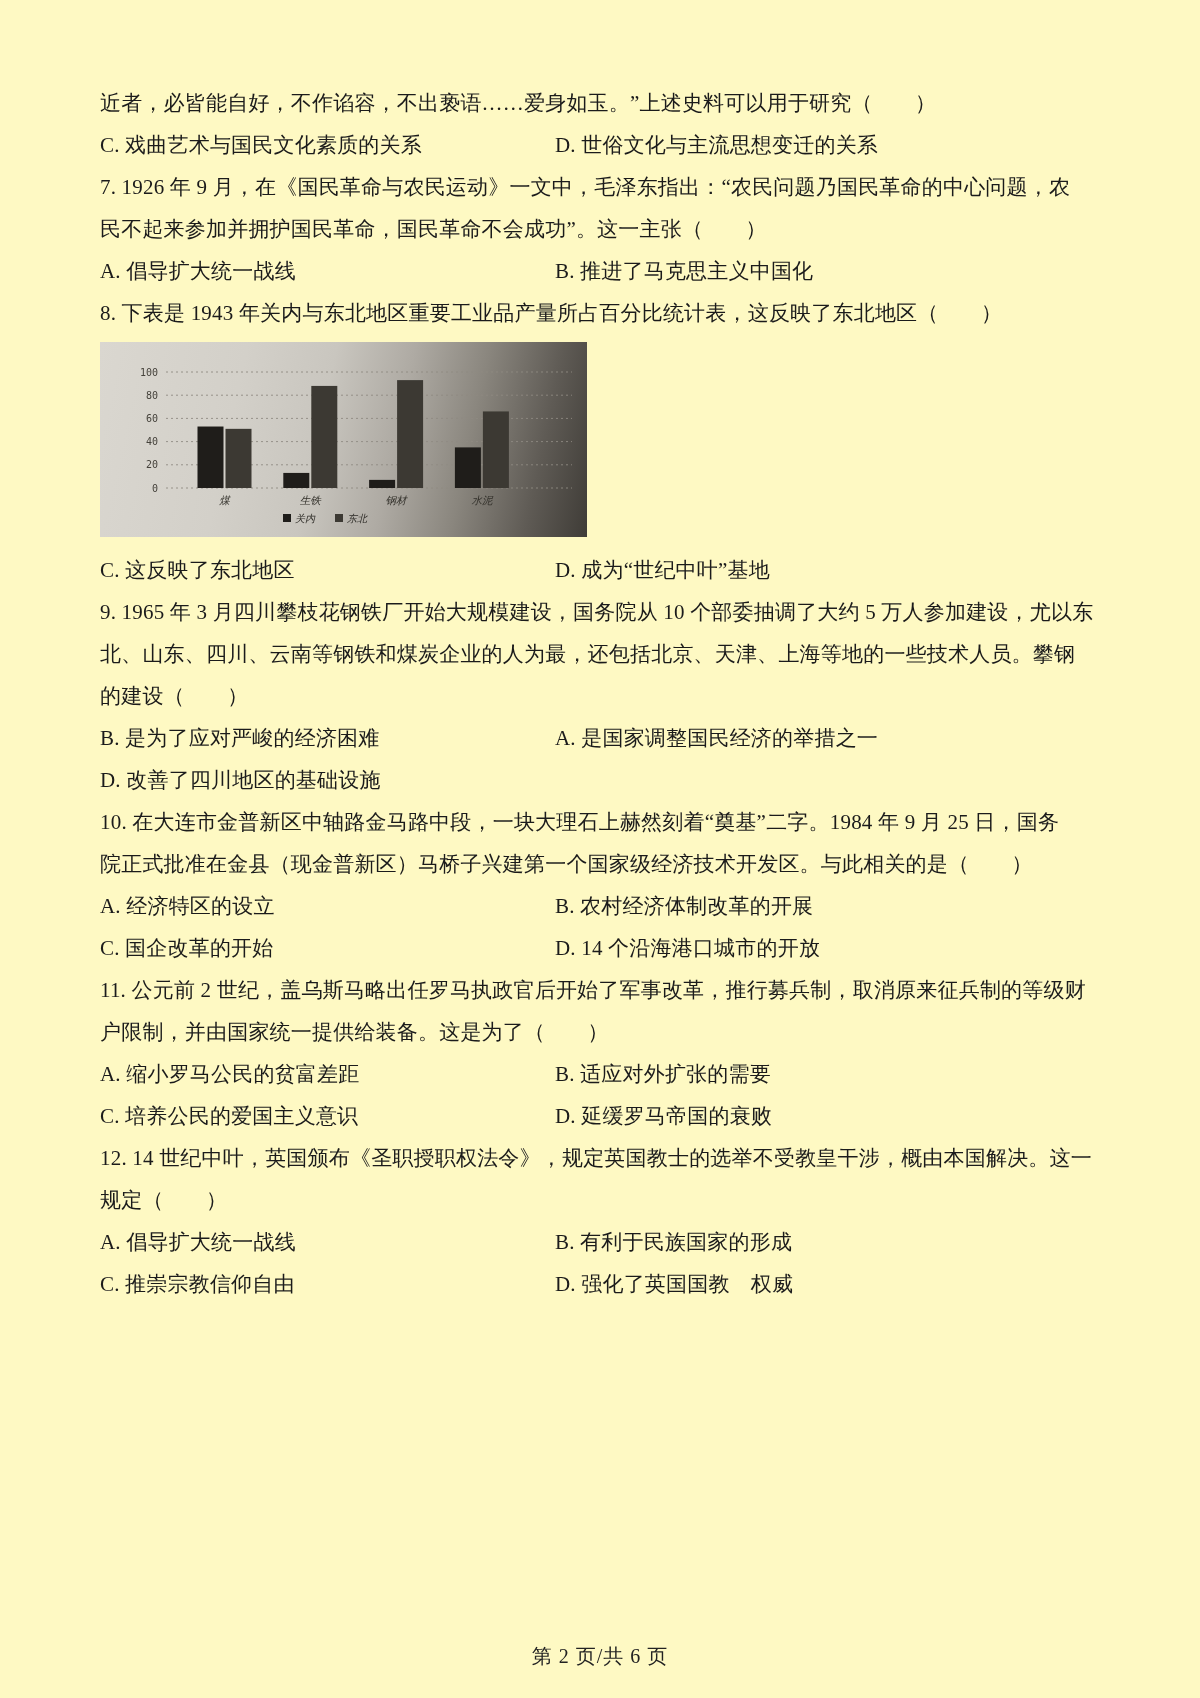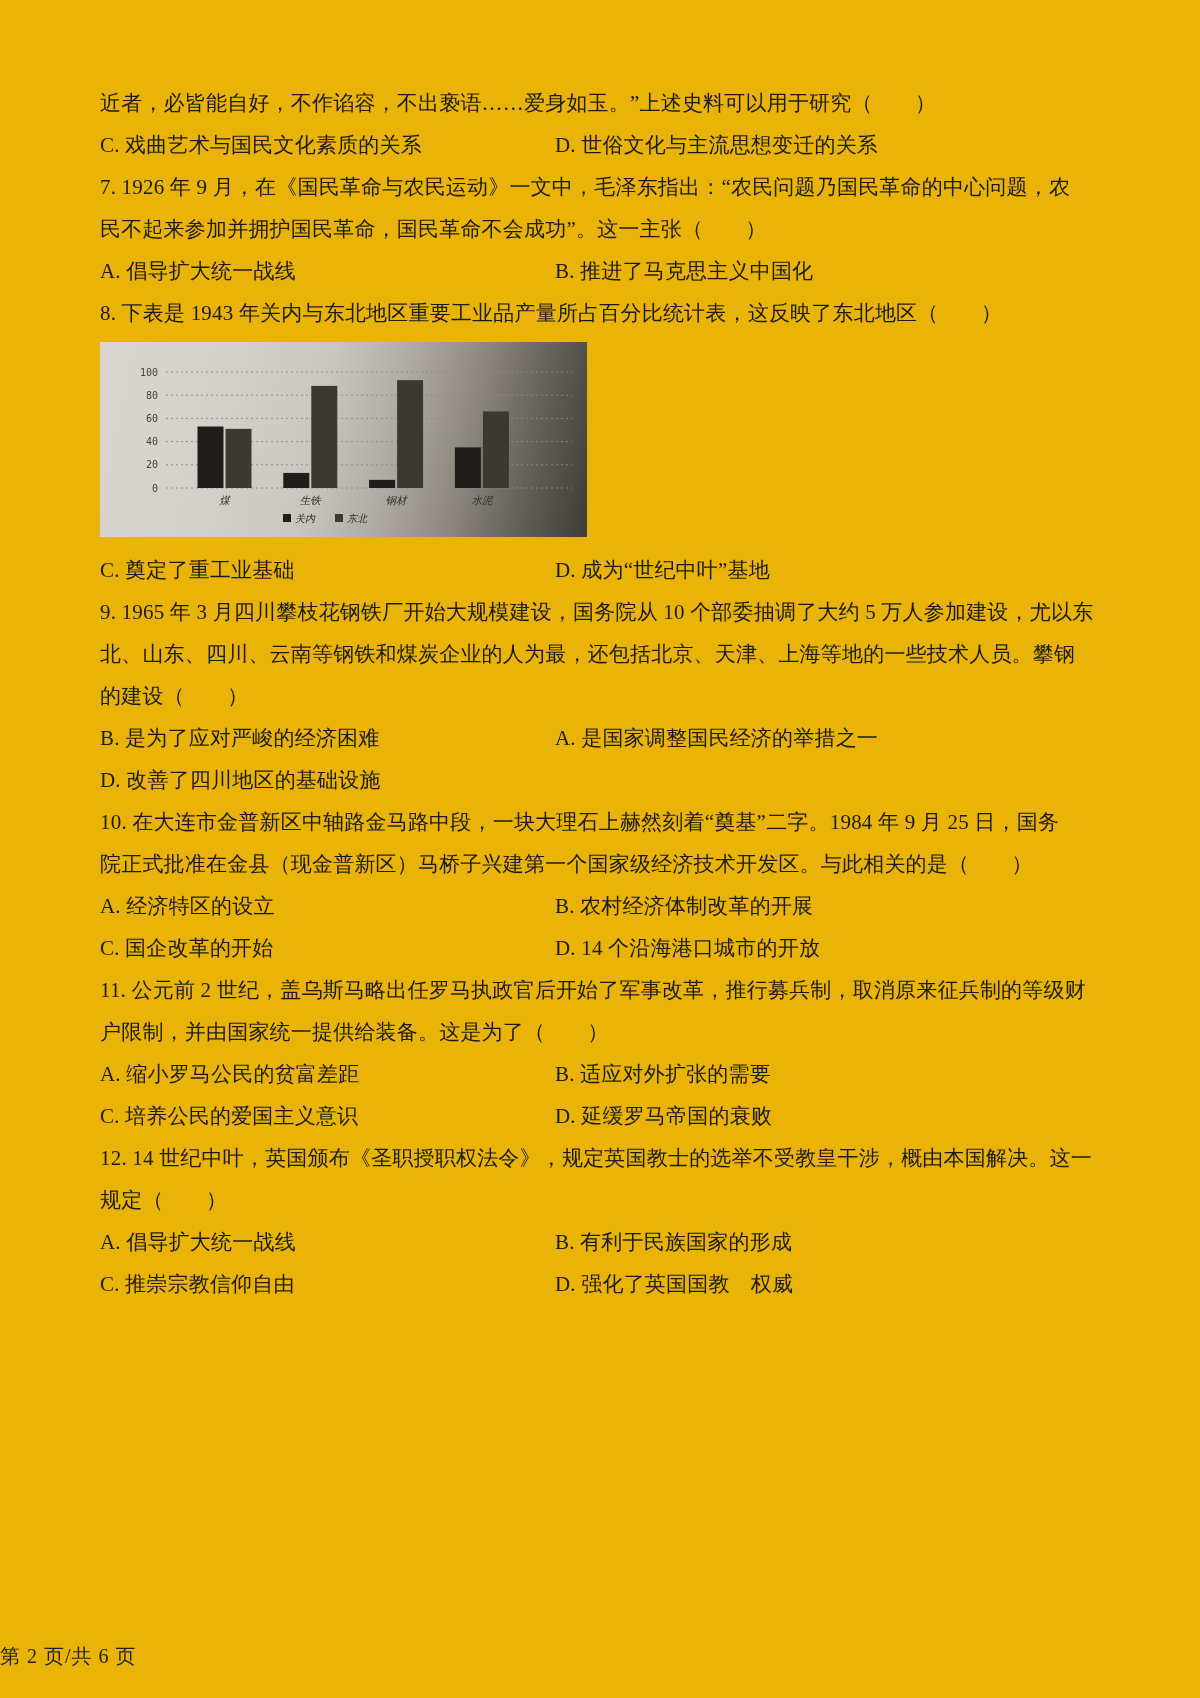--- a/index.html
+++ b/index.html
@@ -1,19 +1,19 @@
 <!DOCTYPE html>
 <html><head>
 <meta charset="utf-8">
 <style>
   html,body{margin:0;padding:0;background:#ffffff;}
   .page{
     position:relative;
     width:1200px;height:1698px;
-    background:#eab308;
+    background:#fef9c3;
     box-sizing:border-box;
     padding:82px 100px 0 100px;
     font-family:"Liberation Serif","DejaVu Serif",serif;
     color:#1b1b1b;
     overflow:hidden;
   }
   .line{
     font-size:21px;
     line-height:42px;
     white-space:nowrap;
@@ -31,20 +31,21 @@
       #aeaaa3 60%, #8a867e 74%, #5f5b55 88%, #3f3c37 100%);
     overflow:hidden;
   }
   .photo svg{
     display:block;
     filter:blur(0.65px);
   }
   .footer{
     position:absolute;
     bottom:28px;left:0;right:0;
+    text-align:center;
     font-size:20px;
     color:#222;
     letter-spacing:1px;
   }
 </style>
 </head>
 <body>
 
 <div class="page">
 
@@ -90,21 +91,21 @@
         <rect x="382.90000000000003" y="69.44000000000001" width="26" height="76.55999999999999" fill="#3c3933"></rect>
         <text x="381.90000000000003" y="162" text-anchor="middle" font-size="10.5" fill="#33312b" font-style="italic">水泥</text>
         <rect x="183" y="172" width="8" height="8" fill="#1f1d1a"></rect>
         <text x="195" y="180" font-size="10" fill="#2f2d28" font-style="italic">关内</text>
         <rect x="235" y="172" width="8" height="8" fill="#3c3933"></rect>
         <text x="247" y="180" font-size="10" fill="#2f2d28" font-style="italic">东北</text>
       </svg>
   </div>
 
   <div class="opt-row">
-    <div class="line">C. 奠定了重工业基础</div>
+    <div class="line">C. 这反映了东北地区</div>
     <div class="line">D. 成为“世纪中叶”基地</div>
   </div>
 
   <div class="line">9. 1965 年 3 月四川攀枝花钢铁厂开始大规模建设，国务院从 10 个部委抽调了大约 5 万人参加建设，尤以东</div>
   <div class="line">北、山东、四川、云南等钢铁和煤炭企业的人为最，还包括北京、天津、上海等地的一些技术人员。攀钢</div>
   <div class="line">的建设（　　）</div>
   <div class="opt-row">
     <div class="line">B. 是为了应对严峻的经济困难</div>
     <div class="line">A. 是国家调整国民经济的举措之一</div>
   </div>

